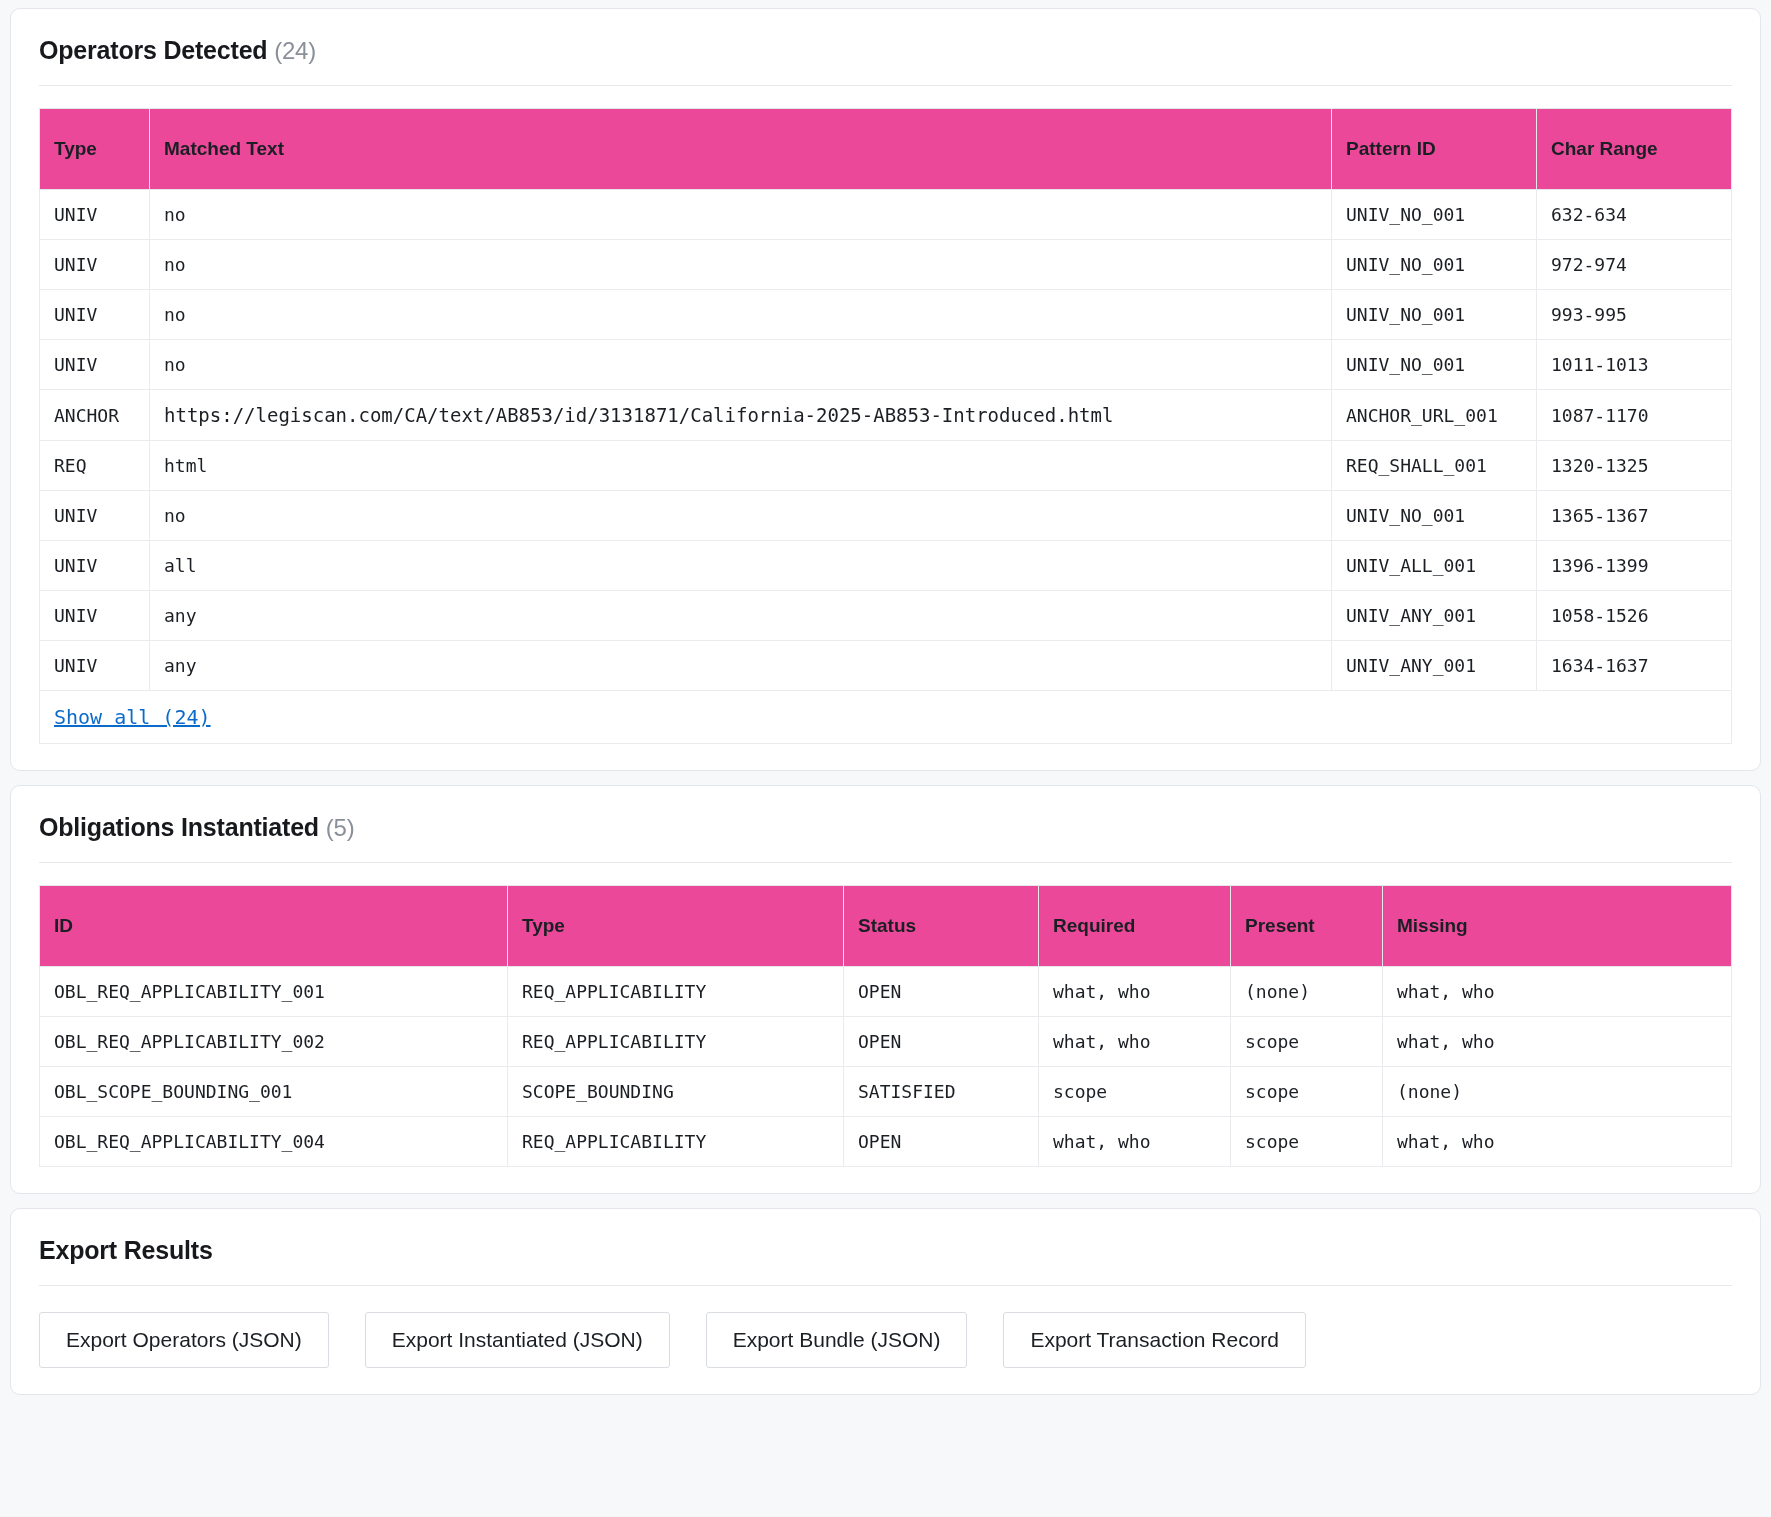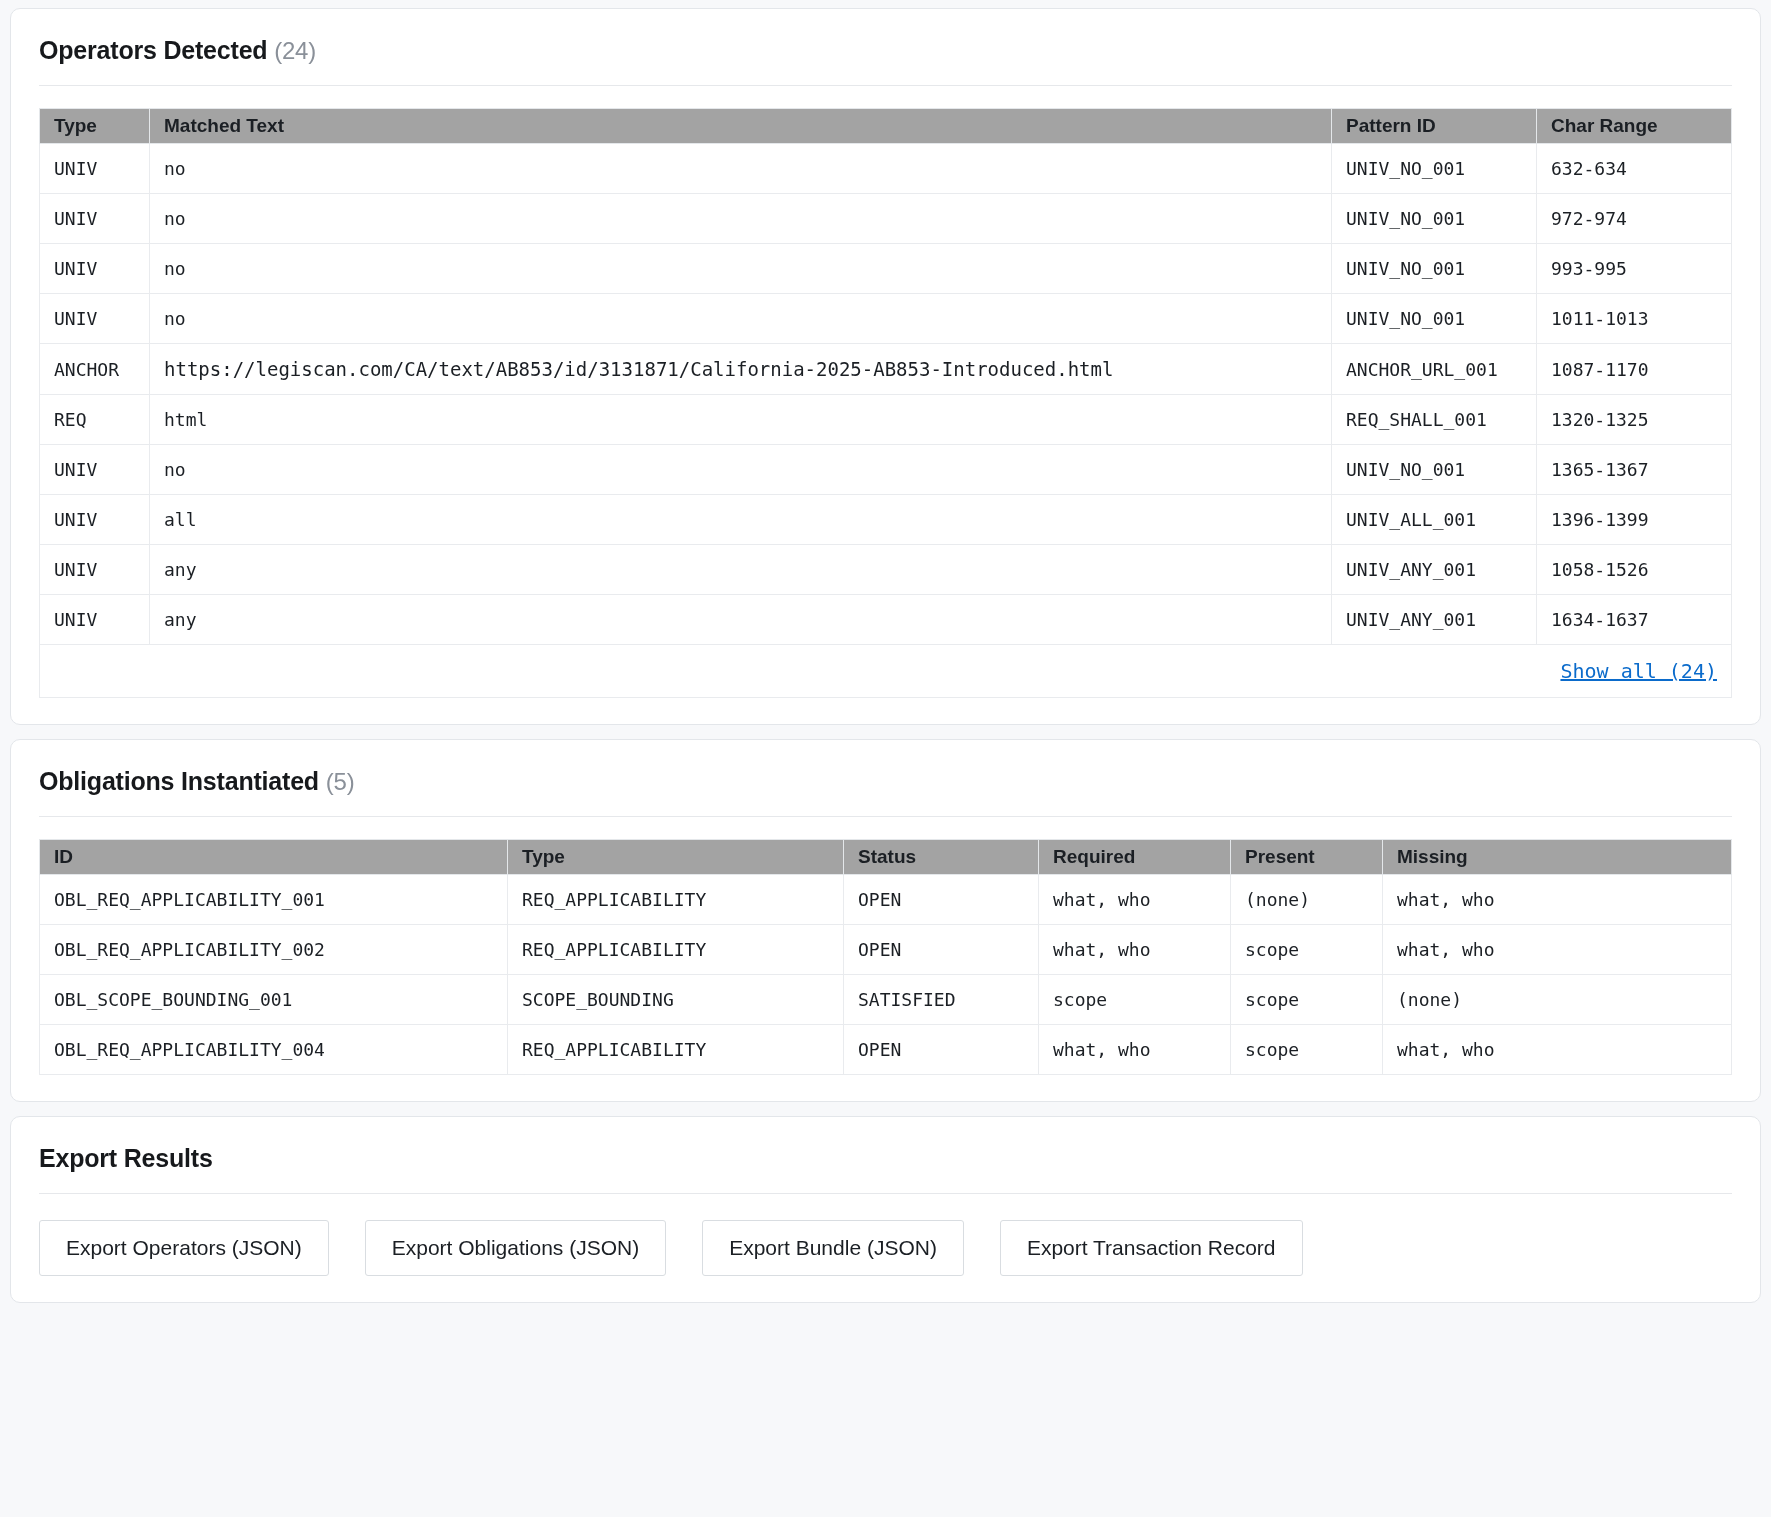--- a/index.html
+++ b/index.html
@@ -48,27 +48,27 @@
     border-bottom: 1px solid #e6e8eb;
   }
 
   table.grid {
     width: 100%;
     border-collapse: collapse;
     margin-top: 22px;
     table-layout: fixed;
   }
   table.grid th {
-    background: #a3a3a3;
+    background: #ec4899;
     border: 1px solid #e4e7ea;
     text-align: left;
     font-size: 19px;
     font-weight: bold;
     color: #1b1f24;
-    padding: 6px 14px;
+    padding: 29px 14px;
     white-space: nowrap;
   }
   table.grid td {
     border: 1px solid #e9ebee;
     font-family: "DejaVu Sans Mono", monospace;
     font-size: 18px;
     color: #1b1f24;
     padding: 14px 14px;
     overflow: hidden;
     text-overflow: ellipsis;
@@ -86,21 +86,21 @@
   
   .obl col.c-id     { width: 468px; }
   .obl col.c-type   { width: 336px; }
   .obl col.c-status { width: 195px; }
   .obl col.c-req    { width: 192px; }
   .obl col.c-pres   { width: 152px; }
   .obl col.c-miss   { width: auto; }
 
   .showall-row td {
     background: #f8f9fb;
-    text-align: right;
+    text-align: left;
     padding: 26px 14px 30px 14px;
     font-family: "Liberation Sans", sans-serif;
   }
   .showall-link {
     color: #0b6bcb;
     font-size: 20px;
     text-decoration: underline;
     cursor: pointer;
   }
 
@@ -274,17 +274,17 @@
         <td>what, who</td>
       </tr>
     </tbody>
   </table>
 </section>
 
 <section class="card">
   <h2 class="card-title-plain">Export Results</h2>
   <div class="btn-row">
     <button class="btn">Export Operators (JSON)</button>
-    <button class="btn">Export Obligations (JSON)</button>
+    <button class="btn">Export Instantiated (JSON)</button>
     <button class="btn">Export Bundle (JSON)</button>
     <button class="btn">Export Transaction Record</button>
   </div>
 </section>
 
 </body></html>

